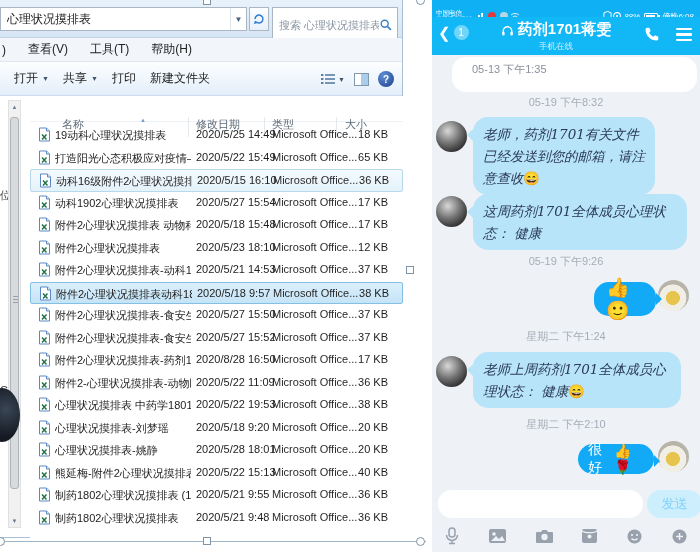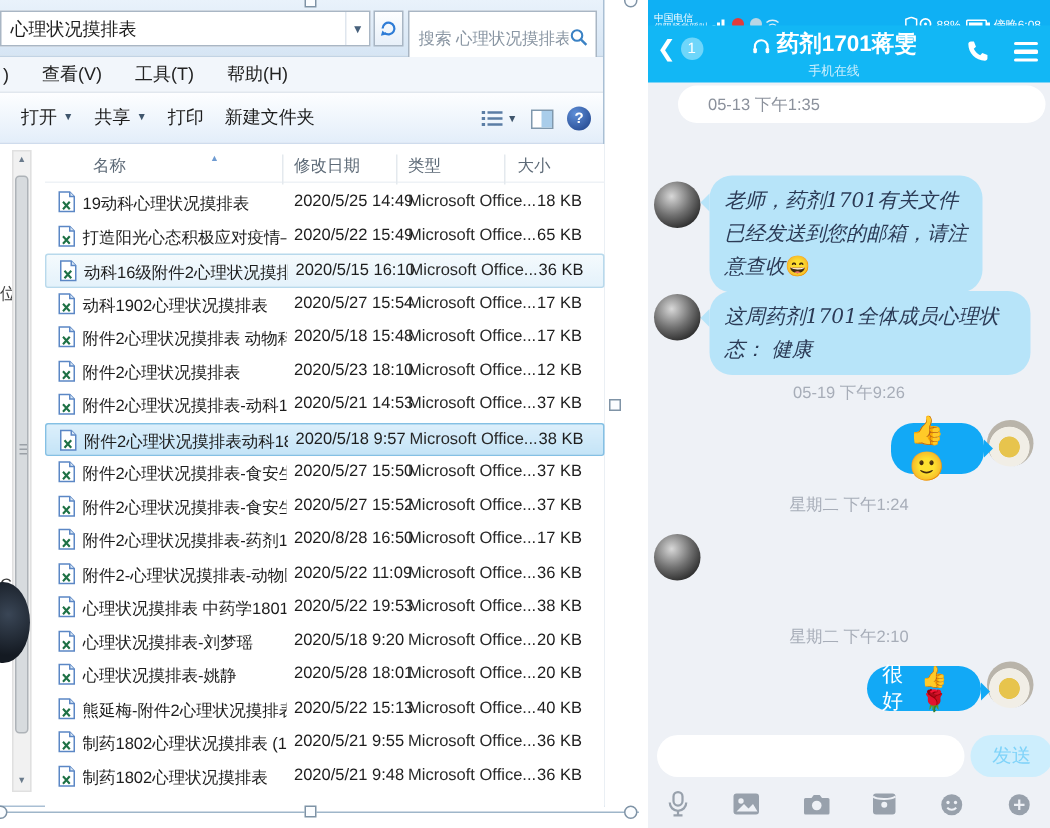--- a/index.html
+++ b/index.html
@@ -46,21 +46,21 @@
     border:1px solid #aeb3b8;border-radius:3px;}
   .nav-grip{position:absolute;left:2px;top:178px;width:5px;height:1px;background:#9aa0a6;
     box-shadow:0 3px 0 #9aa0a6,0 6px 0 #9aa0a6;}
   .nav-frag{position:absolute;left:0;font-size:11px;color:#3c3c3c;}
   .darkblob{position:absolute;left:-16px;top:292px;width:36px;height:54px;border-radius:50%;
     background:radial-gradient(circle at 60% 40%,#3a4656,#141a22 70%);}
   
   .listarea{position:absolute;left:30px;top:96px;width:373px;height:442px;background:#fff;}
   .lheader{position:absolute;left:0;top:2px;width:100%;height:24px;font-size:11px;color:#5d6a77;
     border-bottom:1px solid #eef2f6;}
-  .lheader span{position:absolute;top:5px;}
+  .lheader span{position:absolute;top:19px;}
   .sortmark{position:absolute;left:110px;top:-3px;font-size:6px;color:#6f9bd1;}
   .colsep{position:absolute;top:2px;width:1px;height:20px;background:#e4e9ee;}
   #file-rows{position:absolute;left:0;top:28px;width:100%;}
   .frow{position:relative;height:22.5px;font-size:11px;color:#1d1d1d;}
   .frow .ficon{position:absolute;left:8px;top:3px;}
   .frow .fname{position:absolute;left:25px;top:4px;width:136px;white-space:nowrap;overflow:hidden;}
   .frow .fdate{position:absolute;left:166px;top:4px;white-space:nowrap;}
   .frow .ftype{position:absolute;left:242px;top:4px;white-space:nowrap;color:#2a2a2a;}
   .frow .fsize{position:absolute;left:300px;top:4px;width:58px;text-align:right;white-space:nowrap;}
   .frow.hover{background:linear-gradient(#f4fafd,#e4f2fb);border:1px solid #b8d9ec;border-radius:2px;}
@@ -479,33 +479,35 @@
         </svg>
         <span class="hamb">
             <i></i>
             <i></i>
             <i></i>
           </span>
       </span>
     </div>
 
     <div class="chat" id="chat">
-        <div class="mcard" style="left: 20px; top: 2px; width: 245px; height: 25px;">05-13 下午1:35</div>
+        <div class="mcard" style="left: 20px; top: 2px; width: 245px; height: 35px;">05-13 下午1:35</div>
+        <div class="mtime" style="top: 40px;">05-19 下午8:32</div>
         <div class="avatar av-in" style="top: 66px; left: 4px;"></div>
         <div class="bub bub-in" style="left: 41px; top: 62px; width: 182px;"><span>老师，药剂1701有关文件已经发送到您的邮箱，请注意查收</span><span class="memoji">😄</span></div>
         <div class="avatar av-in" style="top: 141px; left: 4px;"></div>
         <div class="bub bub-in" style="left: 41px; top: 139px; width: 214px;"><span>这周药剂1701全体成员心理状态： 健康</span></div>
         <div class="mtime" style="top: 199px;">05-19 下午9:26</div>
         <div class="avatar av-out" style="top: 225px; left: 226px;"></div>
         <div class="bub bub-out big" style="left: 162px; top: 227px; width: 62px; height: 34px;">
           <span></span>
           <span class="memoji">👍🙂</span>
         </div>
         <div class="mtime" style="top: 274px;">星期二 下午1:24</div>
         <div class="avatar av-in" style="top: 301px; left: 4px;"></div>
+        <div class="bub bub-in" style="left: 41px; top: 297px; width: 208px;"><span>老师上周药剂1701全体成员心理状态： 健康</span><span class="memoji">😄</span></div>
         <div class="mtime" style="top: 362px;">星期二 下午2:10</div>
         <div class="avatar av-out" style="top: 386px; left: 226px;"></div>
         <div class="bub bub-out" style="left: 146px; top: 389px; width: 76px; height: 30px;">
           <span>很好</span>
           <span class="memoji">👍🌹</span>
         </div>
       </div>
 
     <div class="pinput">
       <div class="inpill"></div>

